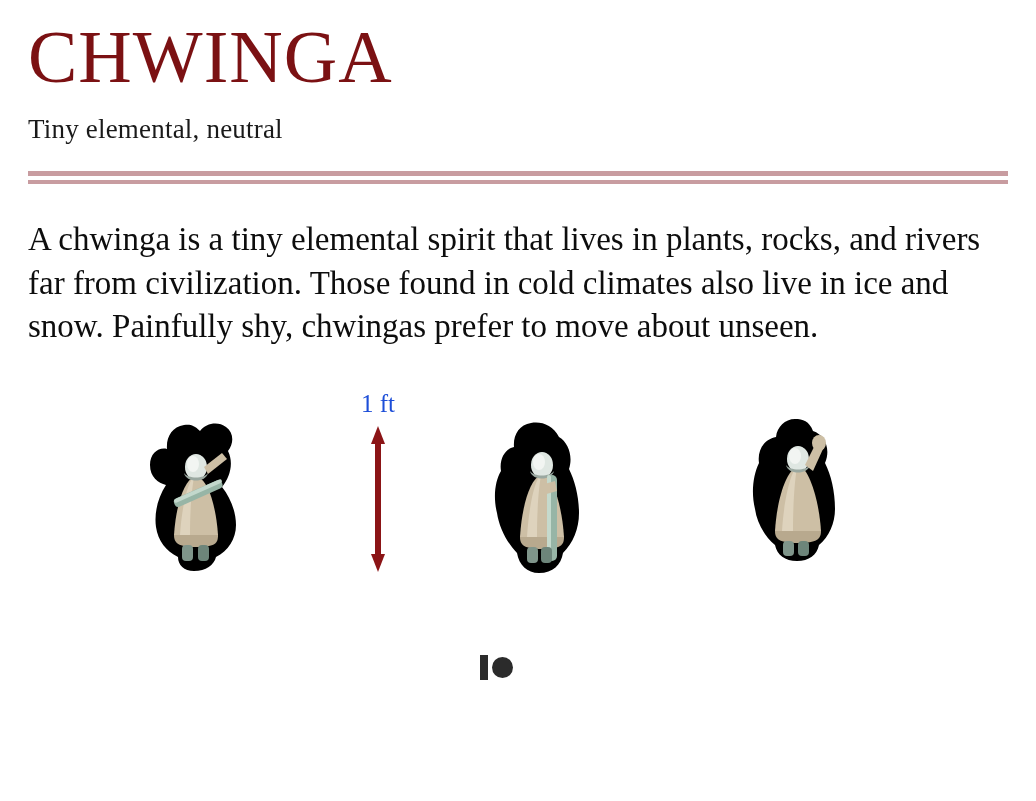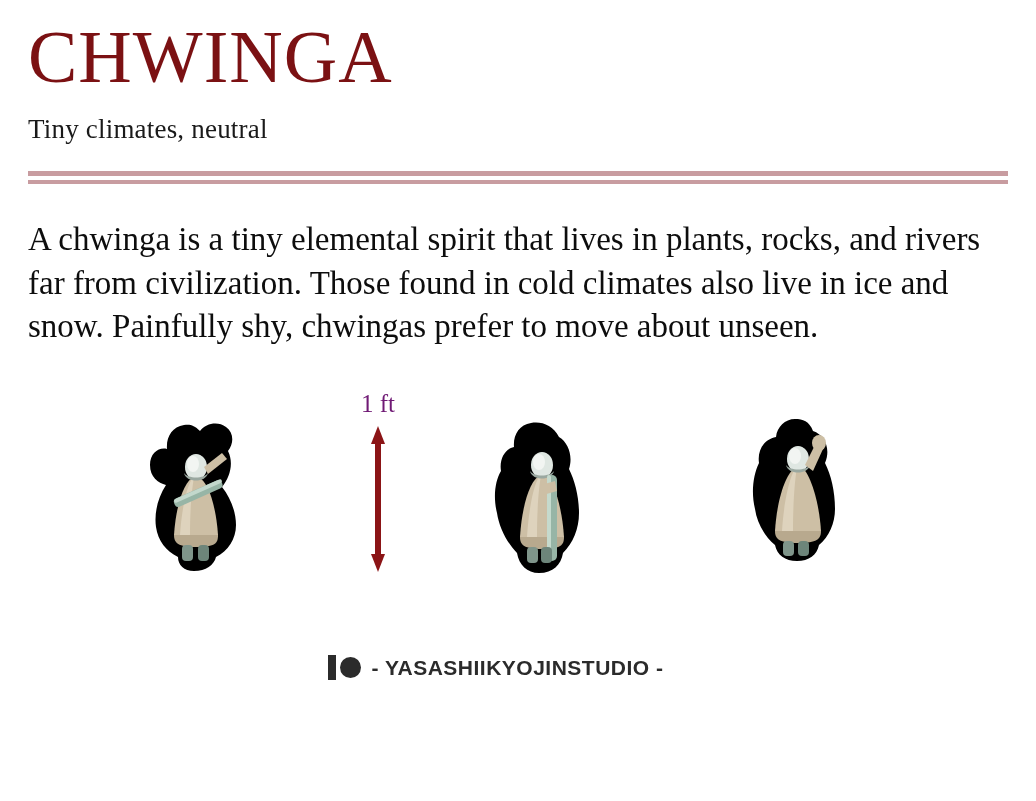--- a/index.html
+++ b/index.html
@@ -101,21 +101,21 @@
     width: 90px;
     height: 185px;
   }
   .scale-label {
     position: absolute;
     top: -4px;
     left: 0;
     width: 90px;
     text-align: center;
     font-size: 25px;
-    color: #701a75;
+    color: #1d4ed8;
   }
   .arrow-wrap {
     position: absolute;
     top: 32px;
     left: 38px;
     width: 14px;
     height: 146px;
   }
   .arrow-shaft {
     position: absolute;
@@ -176,21 +176,21 @@
     color: #2b2b2b;
   }
 </style>
 </head>
 <body>
 
 <div class="page">
 
   <h1 class="creature-title">CHWINGA</h1>
 
-  <p class="creature-subtitle">Tiny climates, neutral</p>
+  <p class="creature-subtitle">Tiny elemental, neutral</p>
 
   <div class="divider">
     <div class="rule-thick"></div>
     <div class="rule-gap"></div>
     <div class="rule-thin"></div>
   </div>
 
   <p class="description">A chwinga is a tiny elemental spirit that lives in plants, rocks, and rivers far from civilization. Those found in cold climates also live in ice and snow. Painfully shy, chwingas prefer to move about unseen.</p>
 
   <div class="figure-row">
@@ -281,16 +281,15 @@
       </svg>
     </div>
 
   </div>
 
   <div class="footer">
     <span class="patreon-mark">
       <span class="patreon-bar"></span>
       <span class="patreon-dot"></span>
     </span>
-    <span class="footer-text">- YASASHIIKYOJINSTUDIO -</span>
   </div>
 
 </div>
 
 </body></html>

